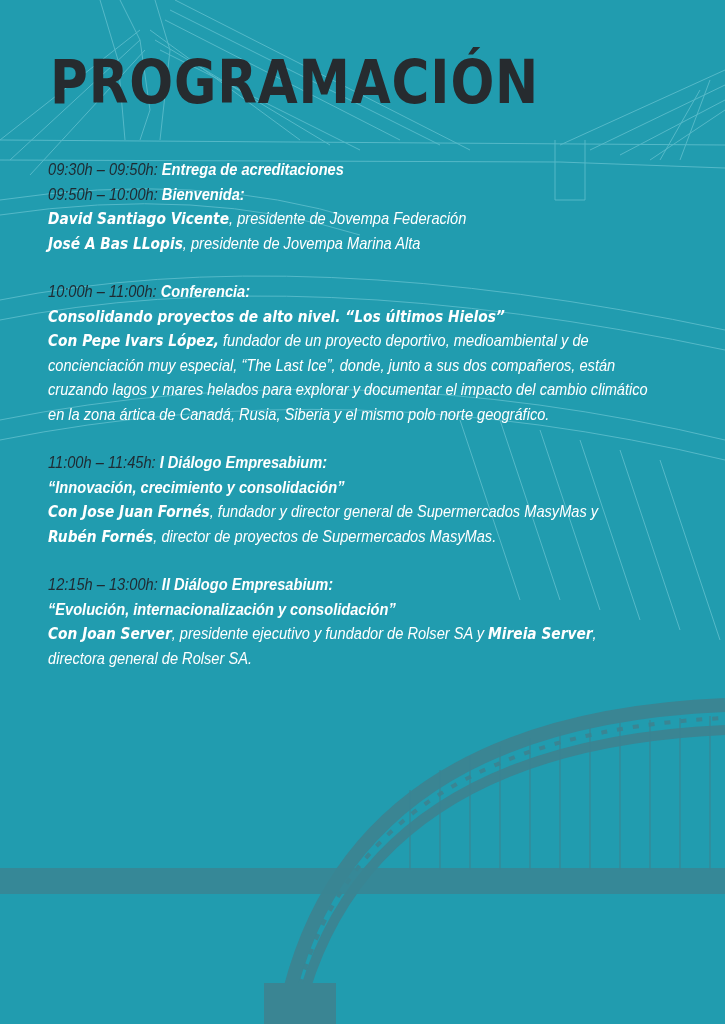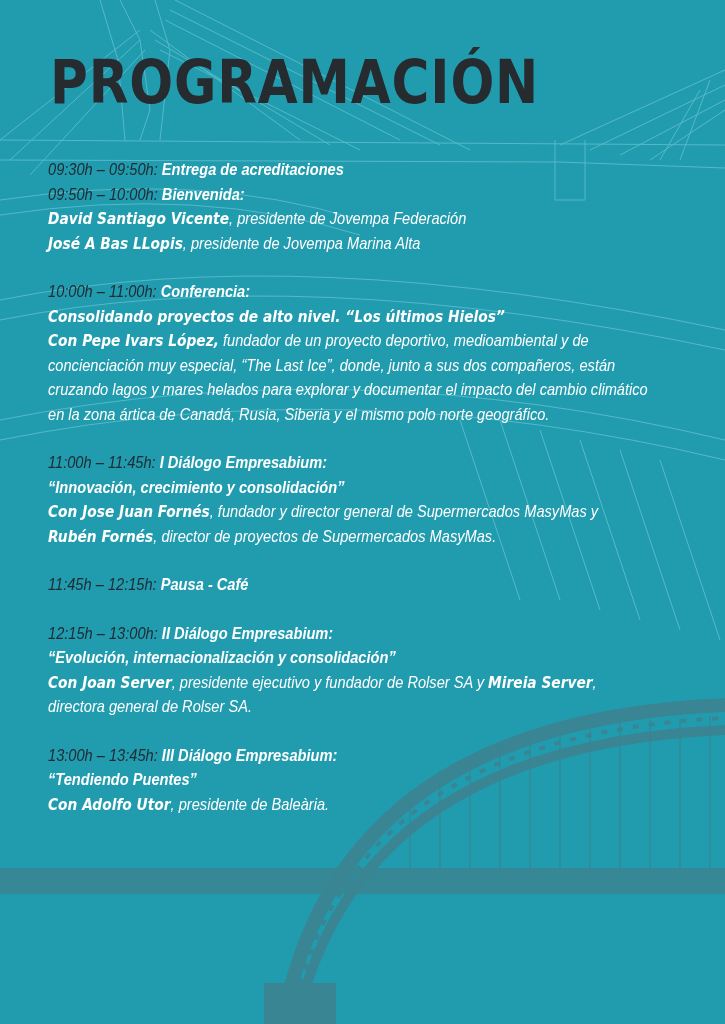--- a/index.html
+++ b/index.html
@@ -127,42 +127,28 @@
     <div class="block">
       <span class="line">
         <span class="time">11:00h – 11:45h:</span>
         <span class="b">I Diálogo Empresabium:</span>
       </span>
       <span class="line"><span class="b">“Innovación, crecimiento y consolidación”</span></span>
       <span class="line"><span class="name">Con Jose Juan Fornés</span><span class="n">, fundador y director general de Supermercados MasyMas y</span></span>
       <span class="line"><span class="name">Rubén Fornés</span><span class="n">, director de proyectos de Supermercados MasyMas.</span></span>
     </div>
 
-    <div class="block">
-      <span class="line">
-        <span class="time">11:45h – 12:15h:</span>
-        <span class="b">Pausa - Café</span>
-      </span>
-    </div>
 
     <div class="block">
       <span class="line">
         <span class="time">12:15h – 13:00h:</span>
         <span class="b">II Diálogo Empresabium:</span>
       </span>
       <span class="line"><span class="b">“Evolución, internacionalización y consolidación”</span></span>
       <span class="line"><span class="name">Con Joan Server</span><span class="n">, presidente ejecutivo y fundador de Rolser SA y </span><span class="name">Mireia Server</span><span class="n">,</span></span>
       <span class="line n">directora general de Rolser SA.</span>
     </div>
 
-    <div class="block">
-      <span class="line">
-        <span class="time">13:00h – 13:45h:</span>
-        <span class="b">III Diálogo Empresabium:</span>
-      </span>
-      <span class="line"><span class="b">“Tendiendo Puentes”</span></span>
-      <span class="line"><span class="name">Con Adolfo Utor</span><span class="n">, presidente de Baleària.</span></span>
-    </div>
 
 
 
   </div>
 </div>
 
 </body></html>

